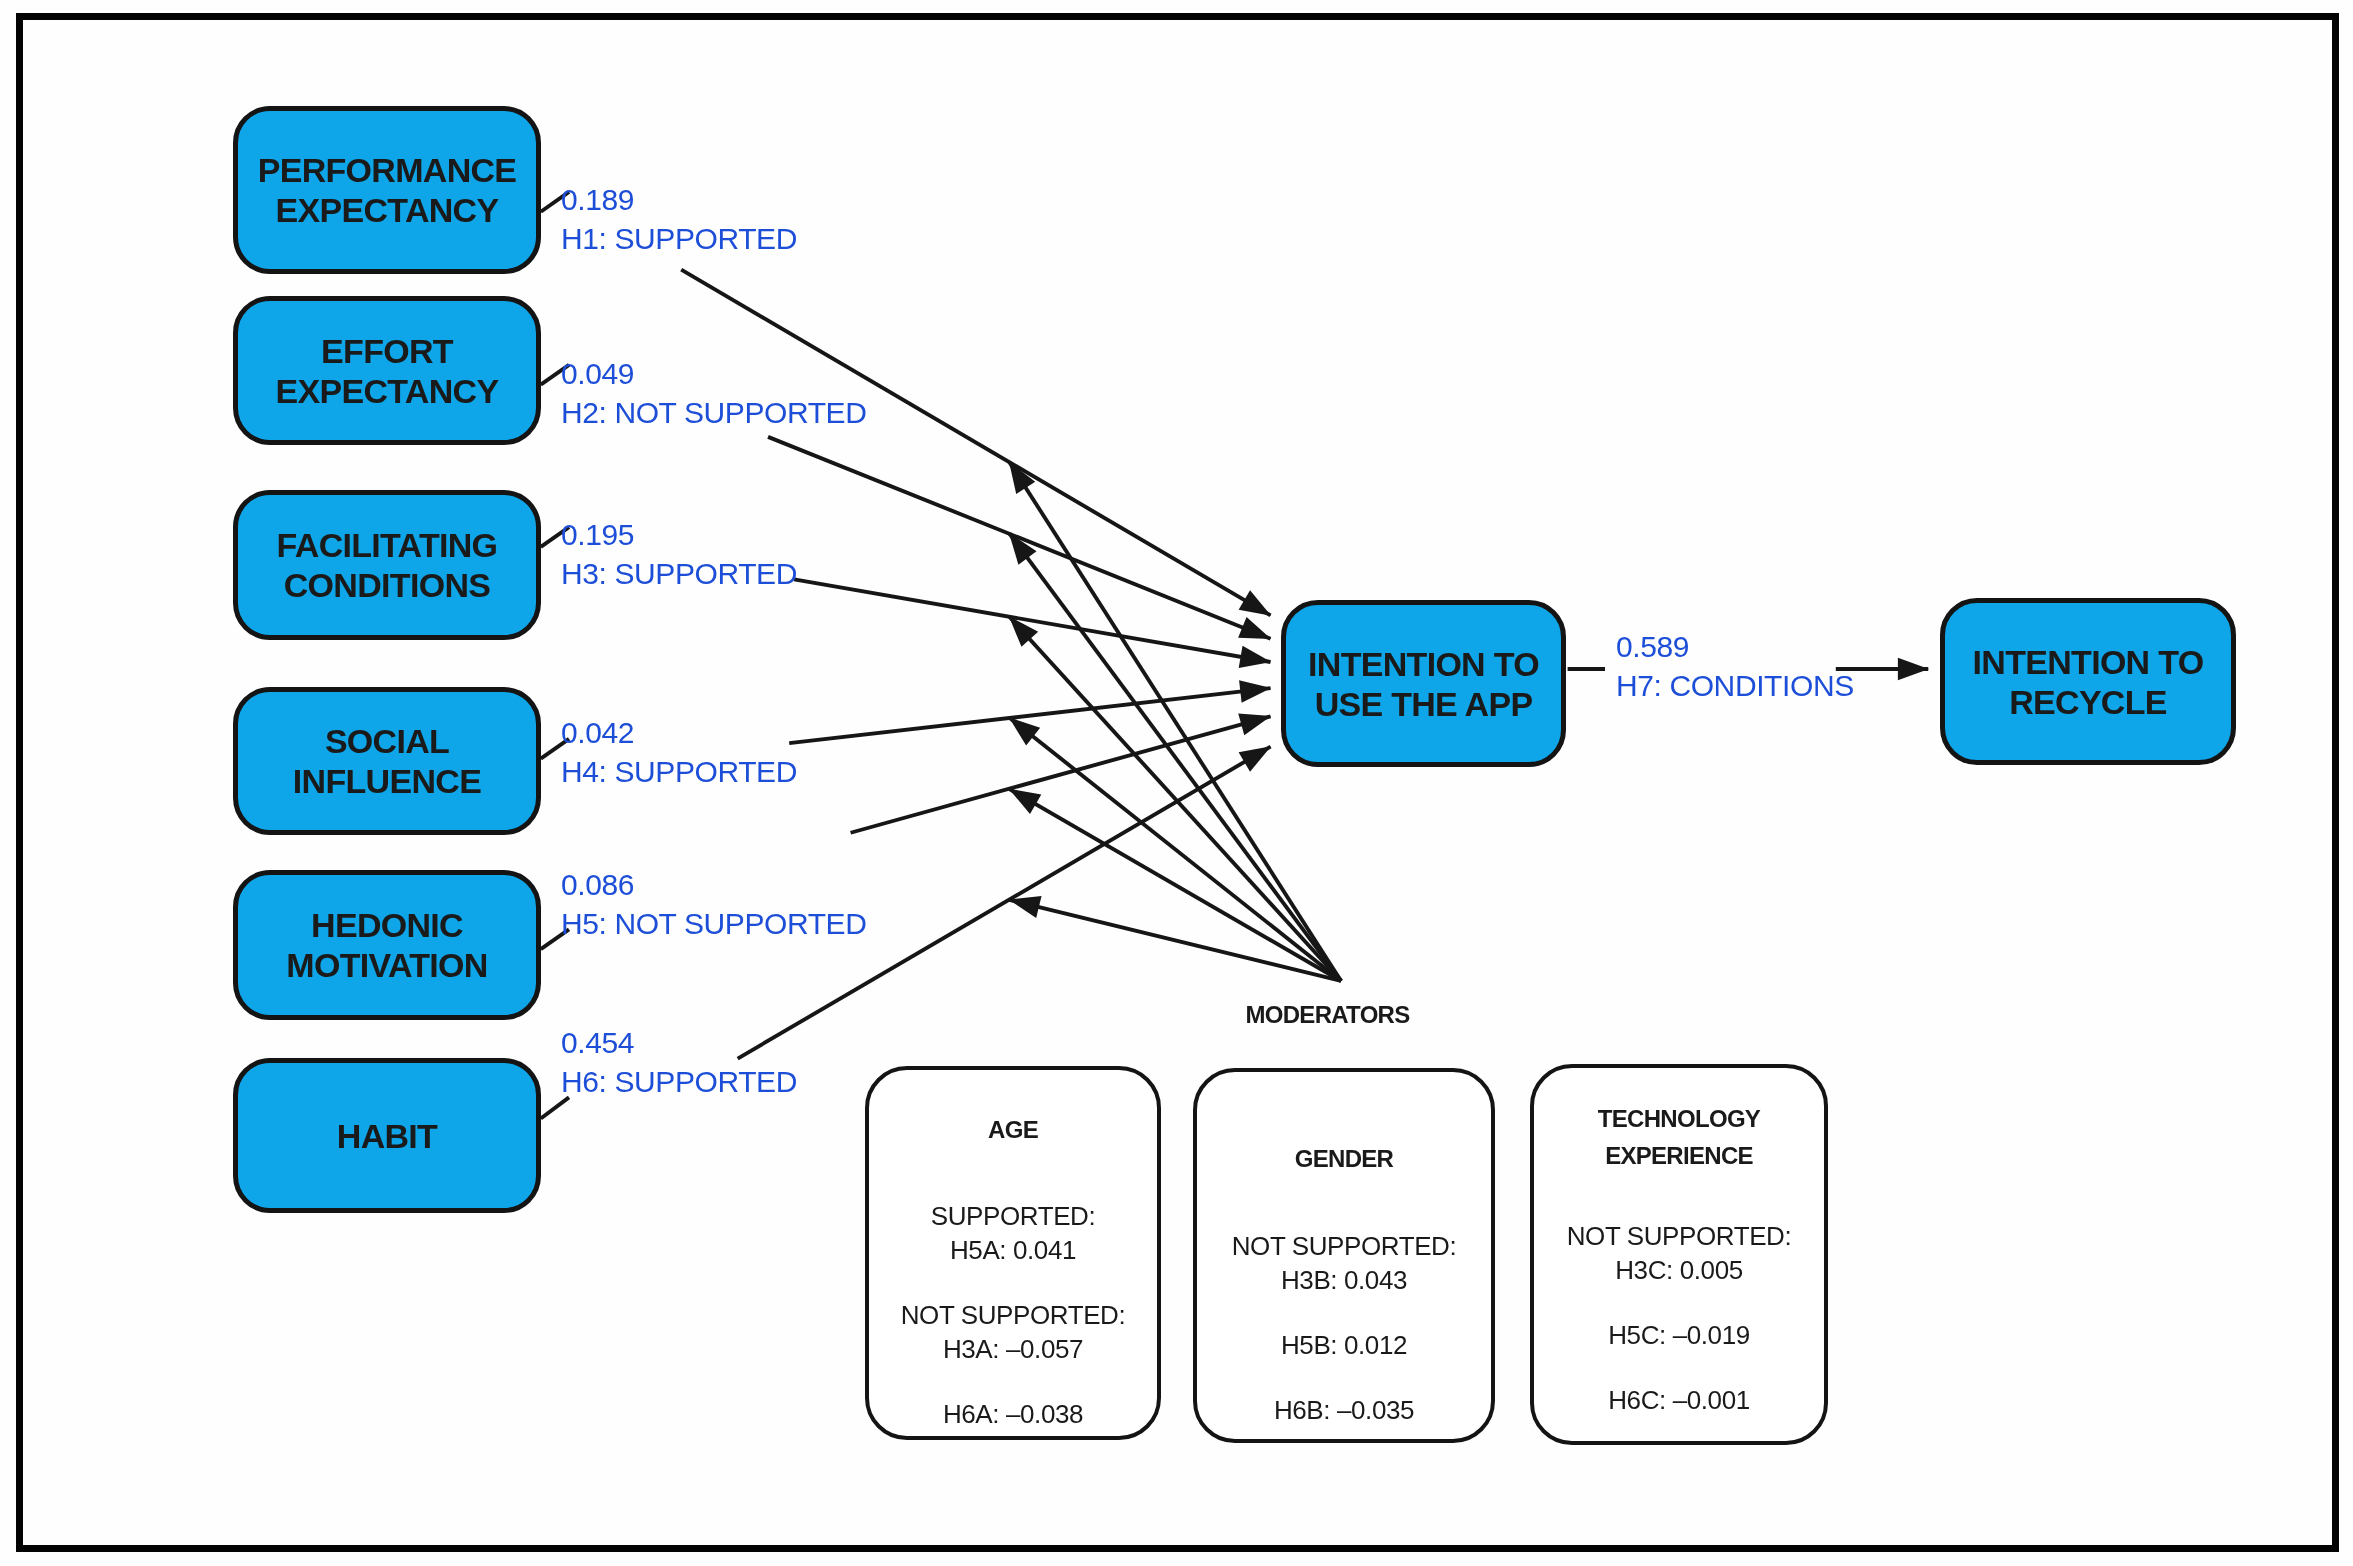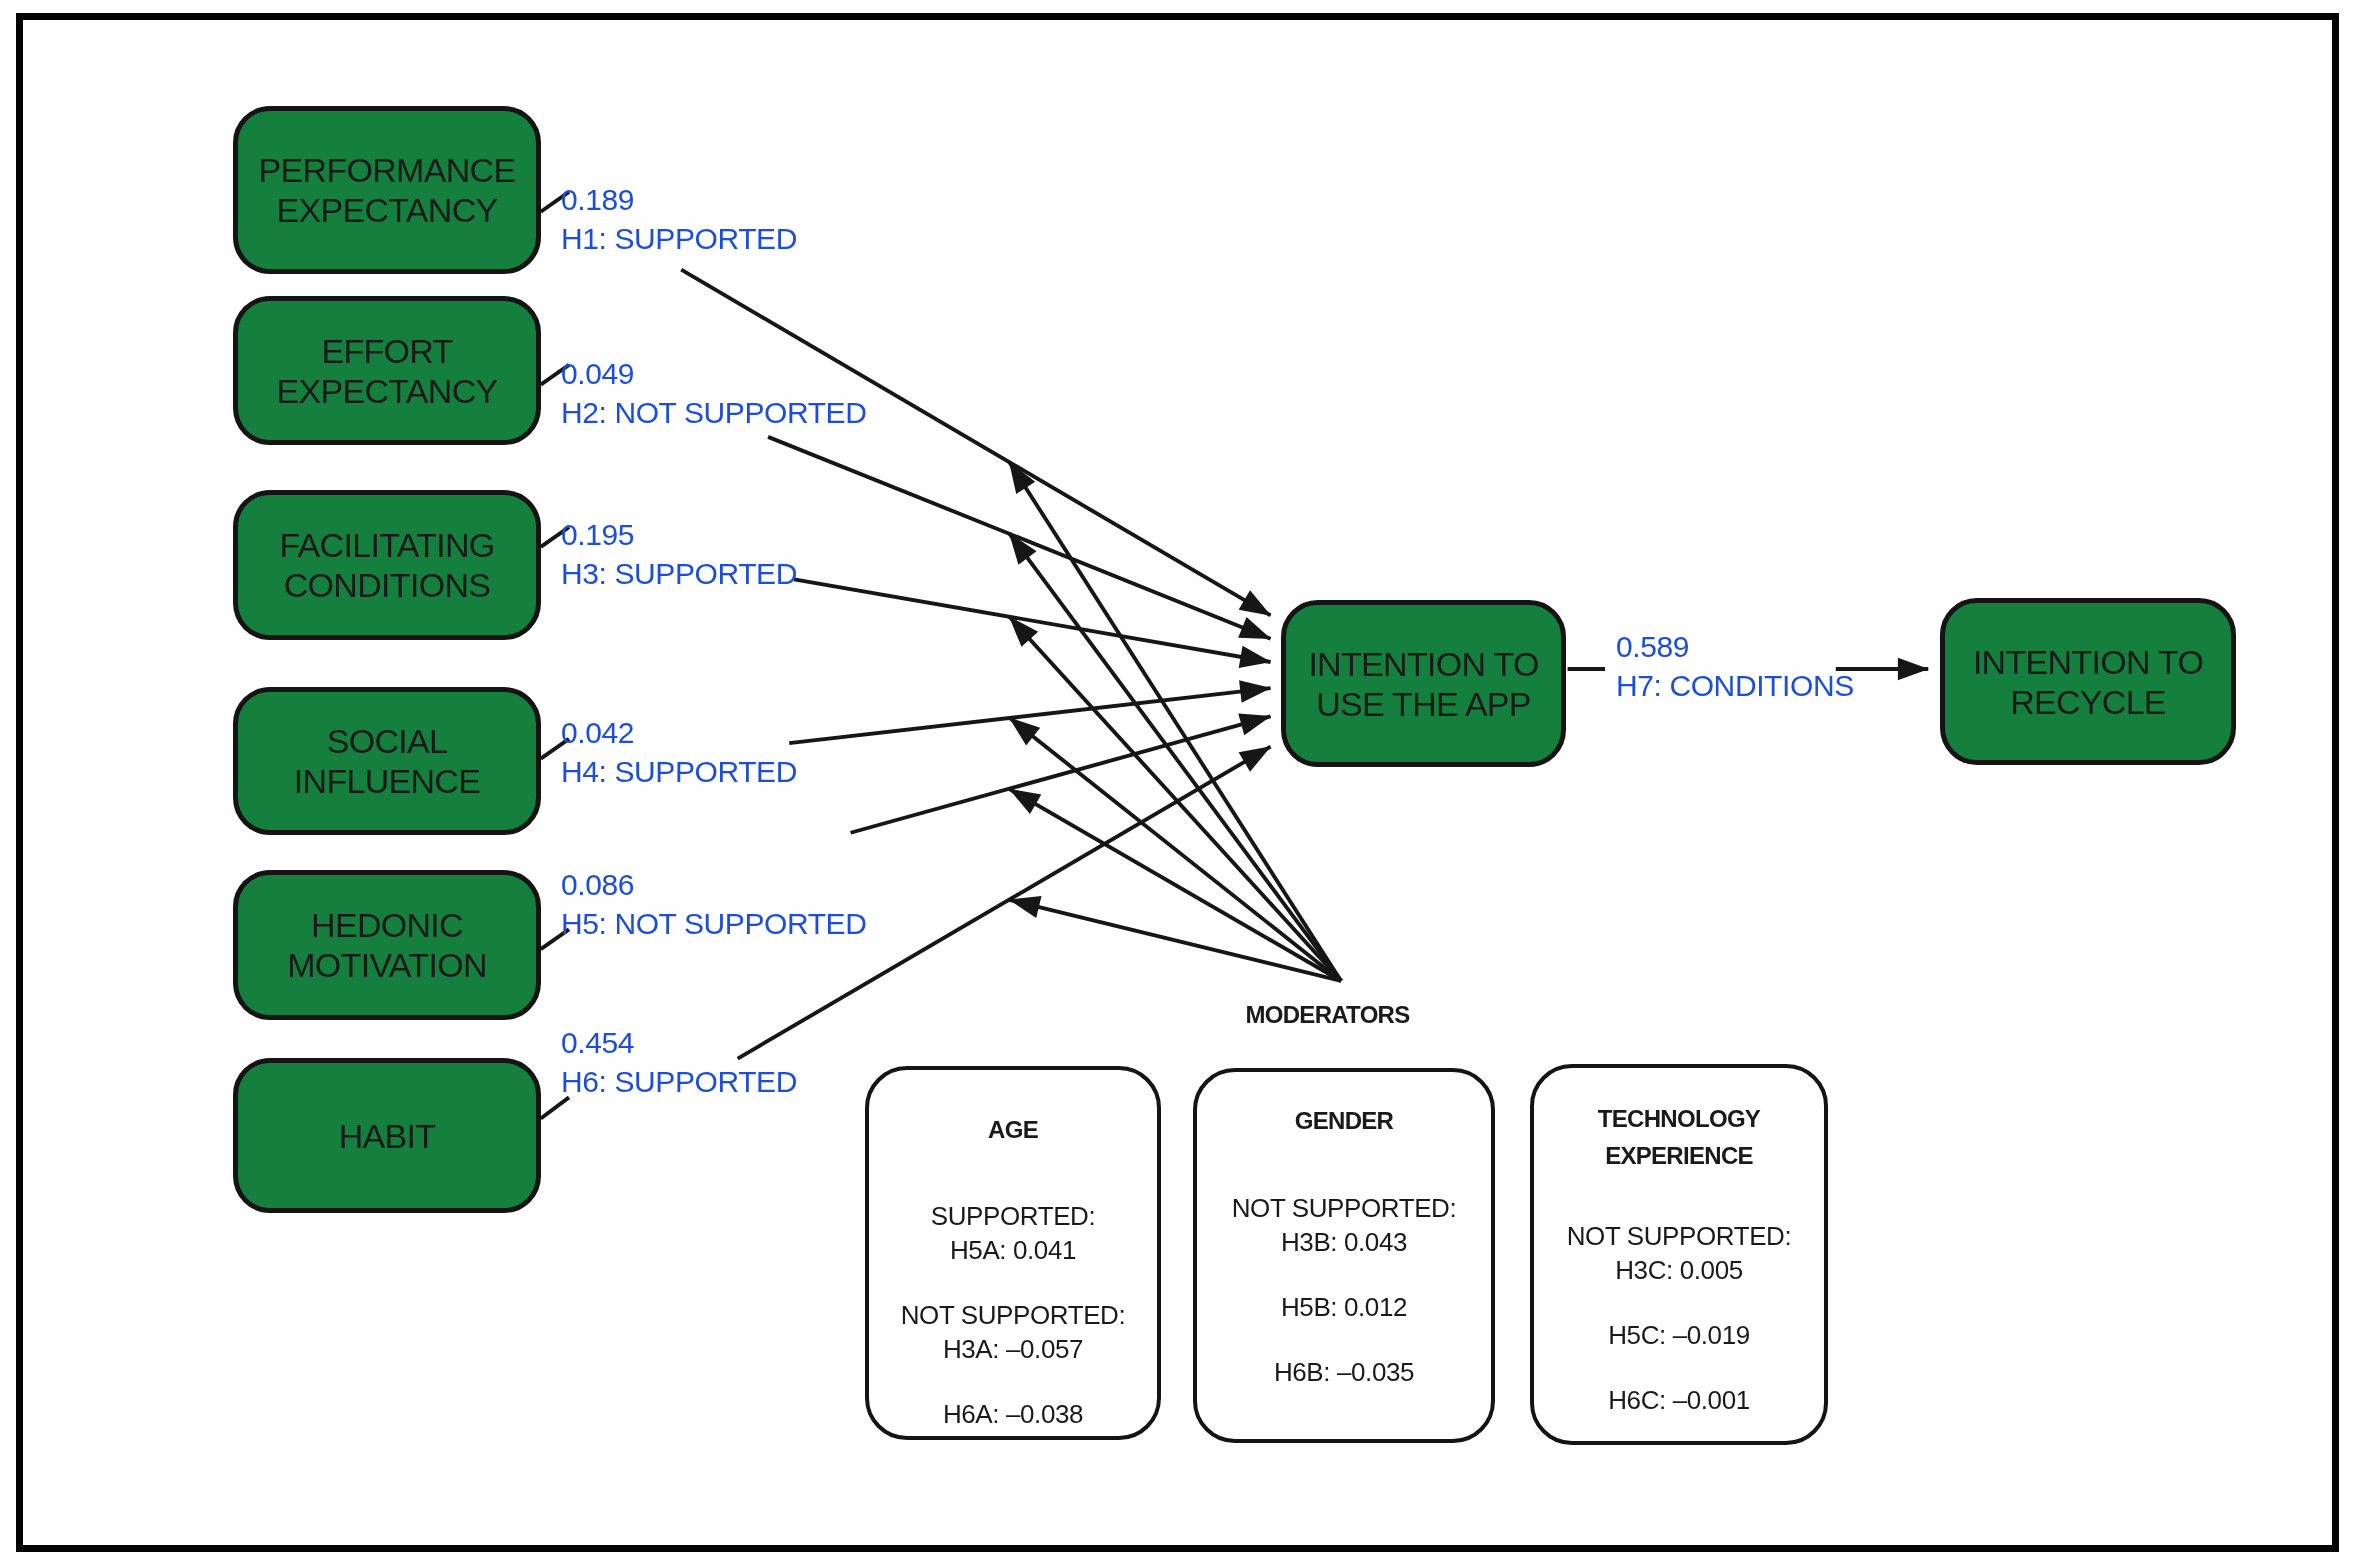--- a/index.html
+++ b/index.html
@@ -6,24 +6,24 @@
   #canvas{
     position:relative;width:2354px;height:1566px;background:#fefefe;
     font-family:"Liberation Sans", sans-serif;color:#1a1a1a;overflow:hidden;
   }
   #frame{
     position:absolute;left:15.5px;top:12.7px;width:2323px;height:1539px;
     border:7px solid #030303;box-sizing:border-box;background:transparent;
   }
   #lines-svg{position:absolute;left:0;top:0;width:2354px;height:1566px;}
   .cbox{
-    position:absolute;box-sizing:border-box;background:#15803d;
+    position:absolute;box-sizing:border-box;background:#0ea5e9;
     border:5px solid #141414;border-radius:37px;
     display:flex;align-items:center;justify-content:center;text-align:center;
-    font-weight:400;font-size:34px;line-height:40px;letter-spacing:-0.7px;
+    font-weight:700;font-size:34px;line-height:40px;letter-spacing:-0.7px;
     padding:0 20px;z-index:2;
   }
   .ann{
     position:absolute;text-align:left;font-size:30px;line-height:39px;
     letter-spacing:-0.4px;white-space:nowrap;z-index:2;color:#1d4ed8;
   }
   .mbox{
     position:absolute;box-sizing:border-box;background:#fff;
     border:4.2px solid #141414;border-radius:42px;
     display:flex;flex-direction:column;align-items:center;text-align:center;
@@ -32,21 +32,21 @@
   .mtitle{font-weight:700;font-size:24px;line-height:37px;letter-spacing:-0.7px;}
   .mrow{font-size:26px;line-height:34px;letter-spacing:-0.4px;}
   .mrow.first{margin-top:45px;}
   .mrow.gap{margin-top:31px;}
   #moderators-label{
     position:absolute;left:1172px;top:1001px;width:311px;text-align:center;
     font-weight:700;font-size:24px;letter-spacing:-0.7px;z-index:2;
   }
   .mbox.age{padding-top:41px;}
   .mbox.age .mtitle{margin-bottom:5.6px;}
-  .mbox.gender{padding-top:30px;}
+  .mbox.gender{padding-top:68px;}
   .mbox.gender .mtitle{margin-bottom:7px;}
   .mbox.tech{padding-top:32px;}
   .mbox.tech .mtitle{margin-bottom:0px;}
 </style>
 </head>
 <body>
 
 <div id="canvas">
 
   <div id="frame"></div>

